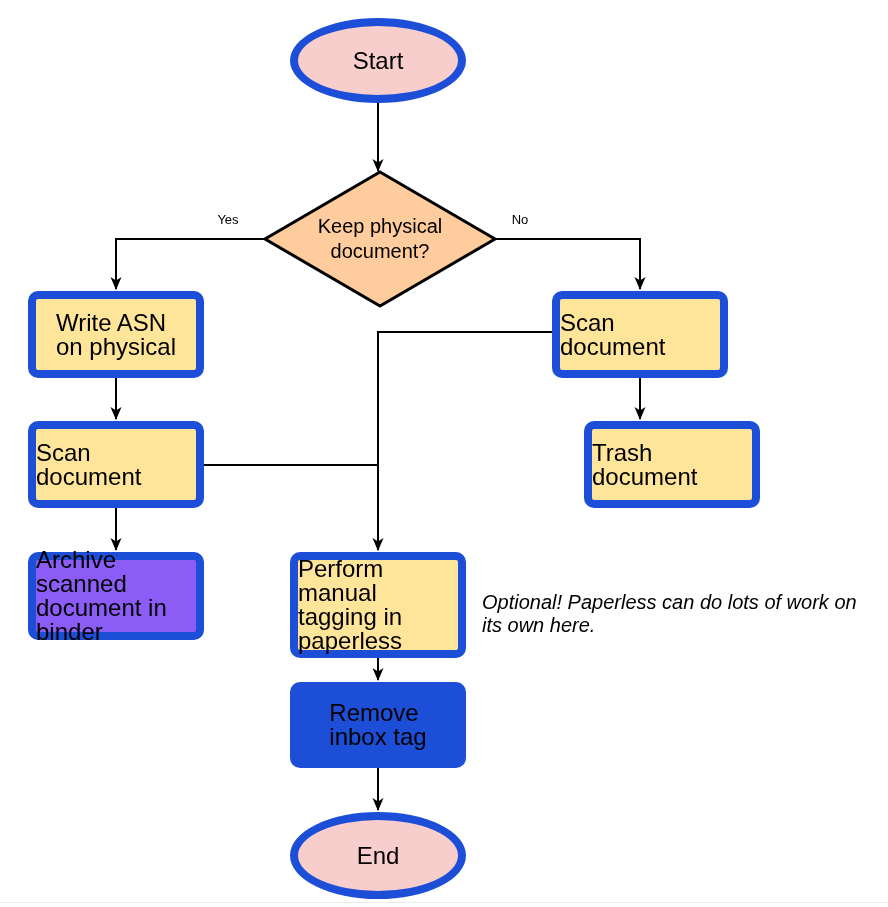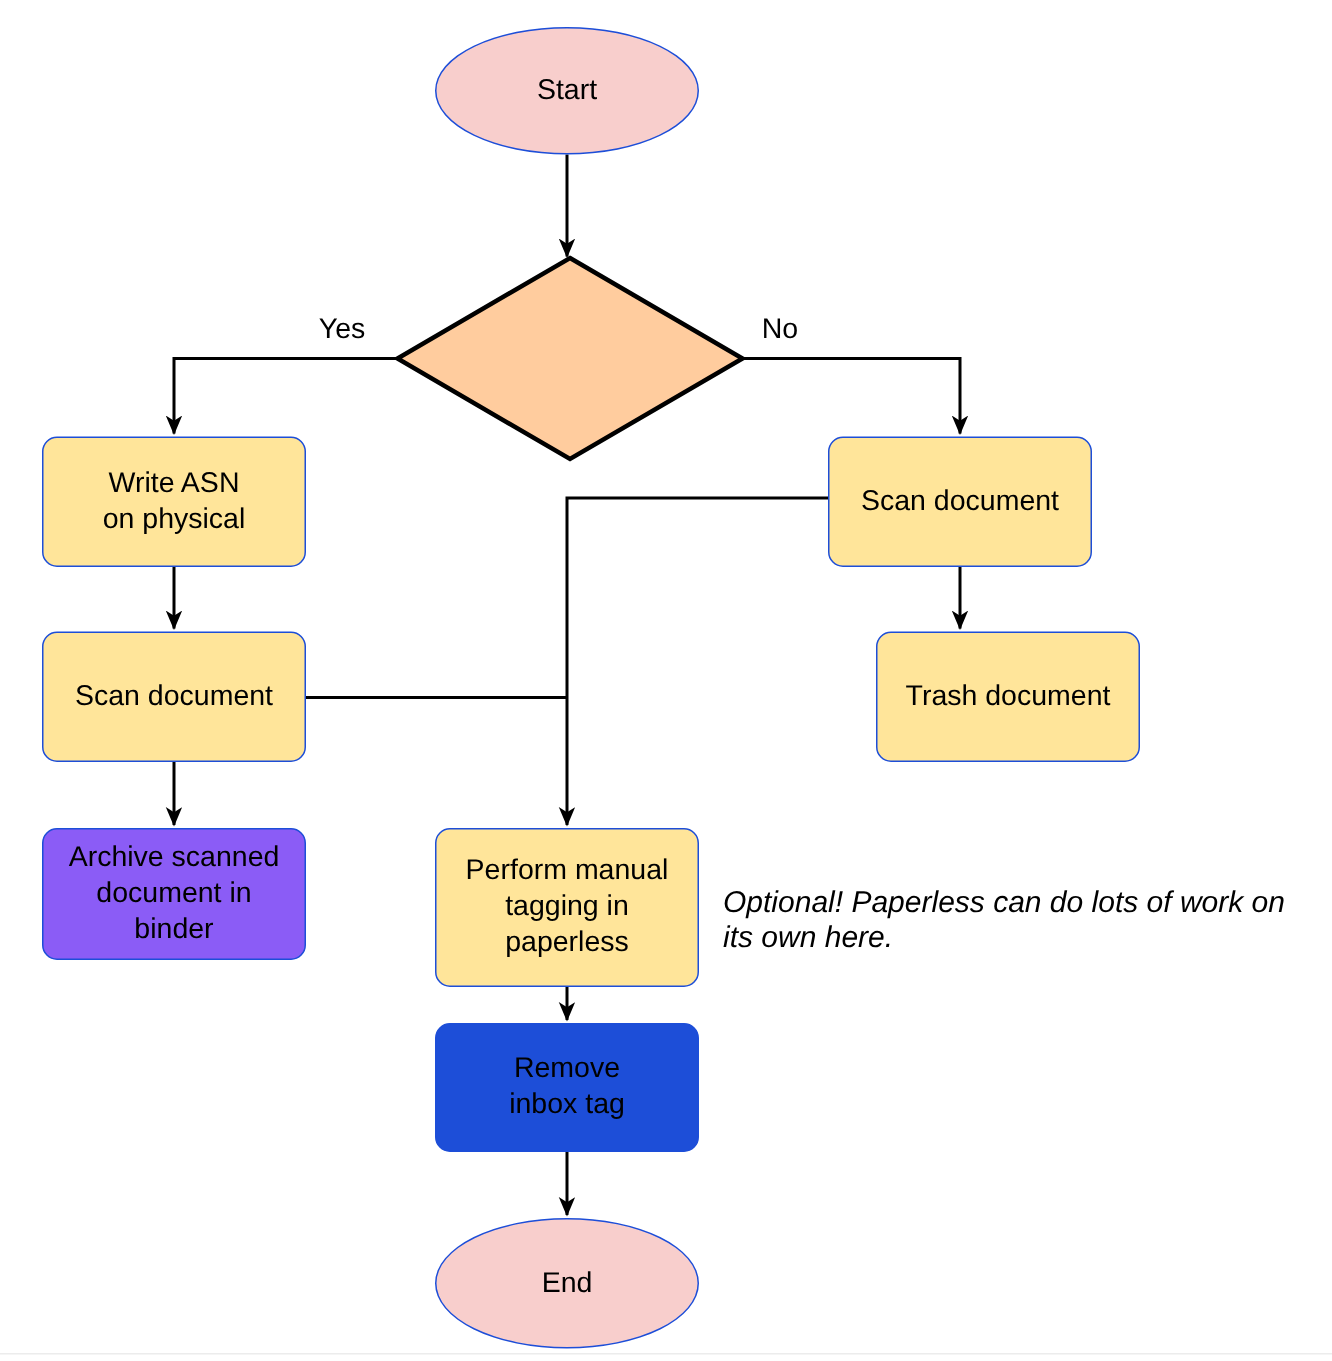--- a/index.html
+++ b/index.html
@@ -18,26 +18,25 @@
     width: 888px; height: 907px;
   }
   .edges path.conn {
     fill: none;
     stroke: #000000;
     stroke-width: 2;
   }
   .node {
     position: absolute;
     box-sizing: border-box;
-    border: 1px solid #1d4ed8;
+    border: 8px solid #1d4ed8;
     display: flex;
     align-items: center;
     justify-content: center;
-    text-align: center;
-    font-size: 19px;
+    font-size: 24px;
     line-height: 24px;
     white-space: pre-line;
   }
   .rect    { border-radius: 10px; width: 176px; }
   .ellipse { border-radius: 50%;  width: 176px; }
 
   #node-start       { left: 290px; top: 18px;  height: 85px; }
   #node-write-asn   { left: 28px;  top: 291px; height: 87px; }
   #node-scan-left   { left: 28px;  top: 421px; height: 87px; }
   #node-archive     { left: 28px;  top: 552px; height: 88px; }
@@ -53,21 +52,21 @@
     width: 200px;
     text-align: center;
     font-size: 20px;
     line-height: 25px;
     white-space: pre-line;
   }
   .edge-label {
     position: absolute;
     width: 60px;
     text-align: center;
-    font-size: 19px;
+    font-size: 13px;
     line-height: 20px;
   }
   #edge-label-yes { left: 198px; top: 210px; }
   #edge-label-no  { left: 490px; top: 210px; }
 
   .note {
     position: absolute;
     left: 482px; top: 591px;
     width: 420px;
     font-size: 20px;
@@ -103,20 +102,22 @@
     <path class="conn" d="M552,332 L378,332 L378,550" marker-end="url(#arrow)"></path>
     <path class="conn" d="M204,465 L378,465"></path>
     <path class="conn" d="M378,640 L378,680" marker-end="url(#arrow)"></path>
     <path class="conn" d="M378,768 L378,810" marker-end="url(#arrow)"></path>
 
     <polygon points="380,172 495,239 380,306 265,239" stroke="#000000" stroke-width="3" style="background-color: rgb(255, 204, 158); fill: rgb(255, 204, 158);"></polygon>
   </svg>
 
   <div class="node ellipse" id="node-start" style="background-color: rgb(248, 206, 204); fill: rgb(248, 206, 204);">Start</div>
 
+  <div class="diamond-label">Keep physical
+document?</div>
 
   <div class="edge-label" id="edge-label-yes">Yes</div>
   <div class="edge-label" id="edge-label-no">No</div>
 
   <div class="node rect" id="node-write-asn" style="background-color: rgb(255, 229, 154); fill: rgb(255, 229, 154);">Write ASN
 on physical</div>
 
   <div class="node rect" id="node-scan-left" style="background-color: rgb(255, 229, 154); fill: rgb(255, 229, 154);">Scan document</div>
 
   <div class="node rect" id="node-archive" style="background-color: #8b5cf6; fill: rgb(255, 229, 154);">Archive scanned

